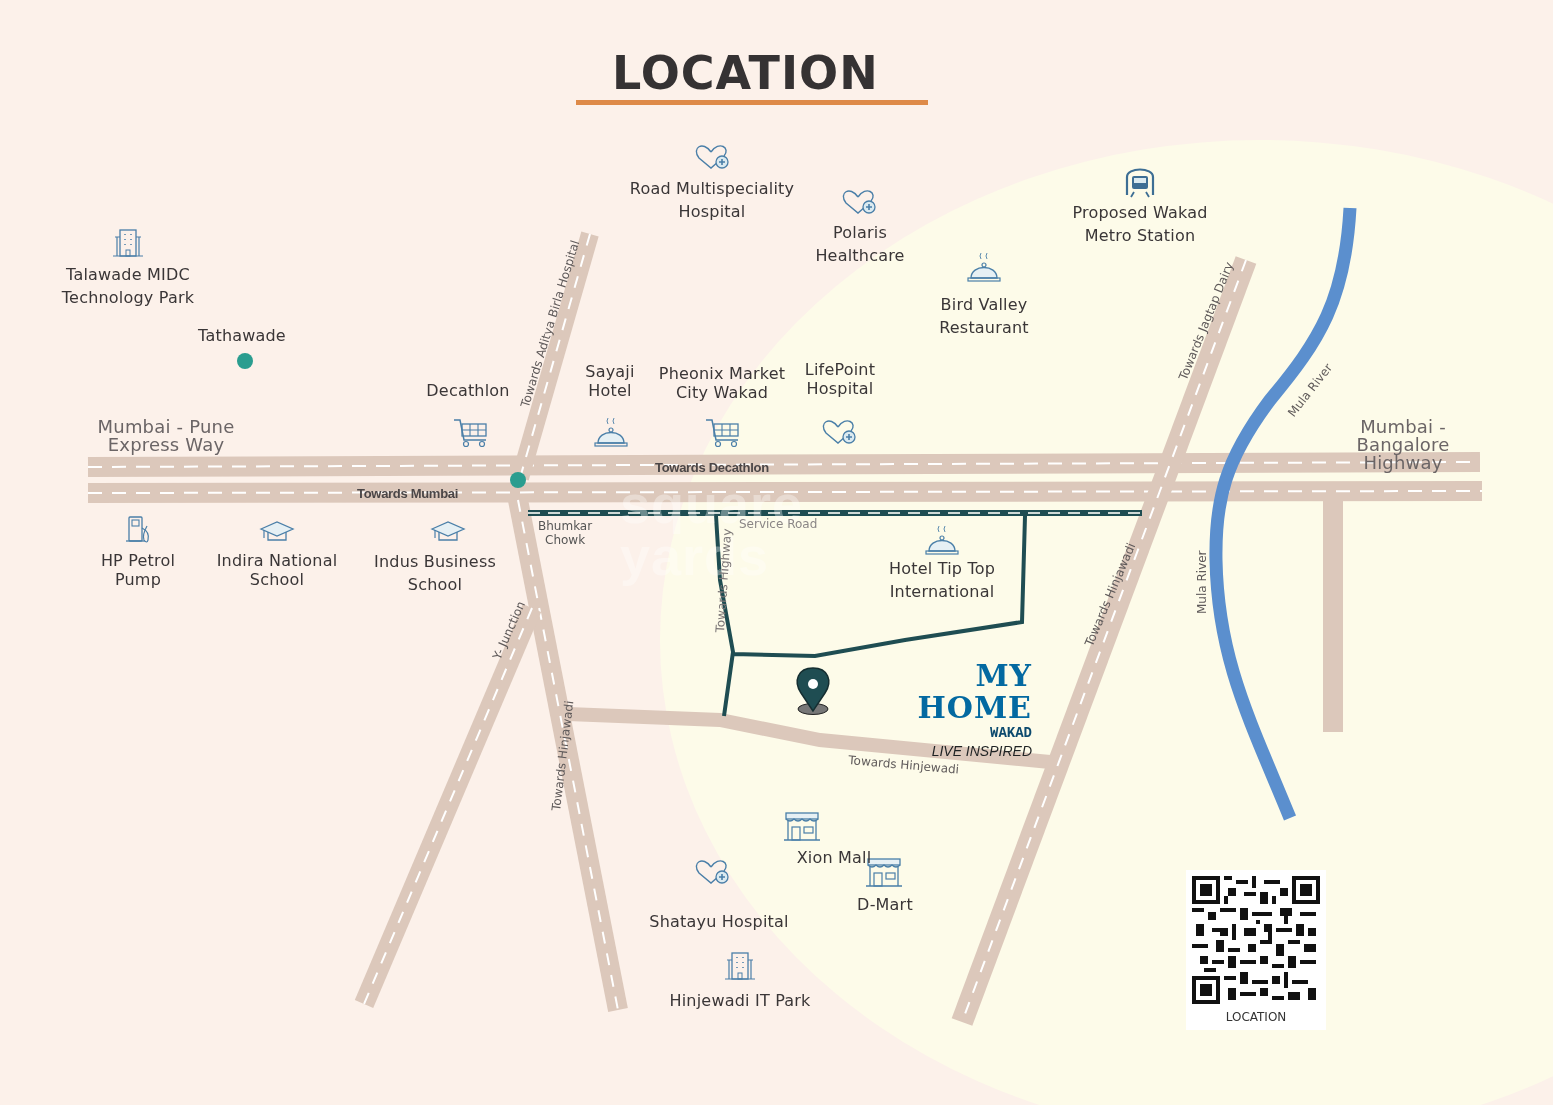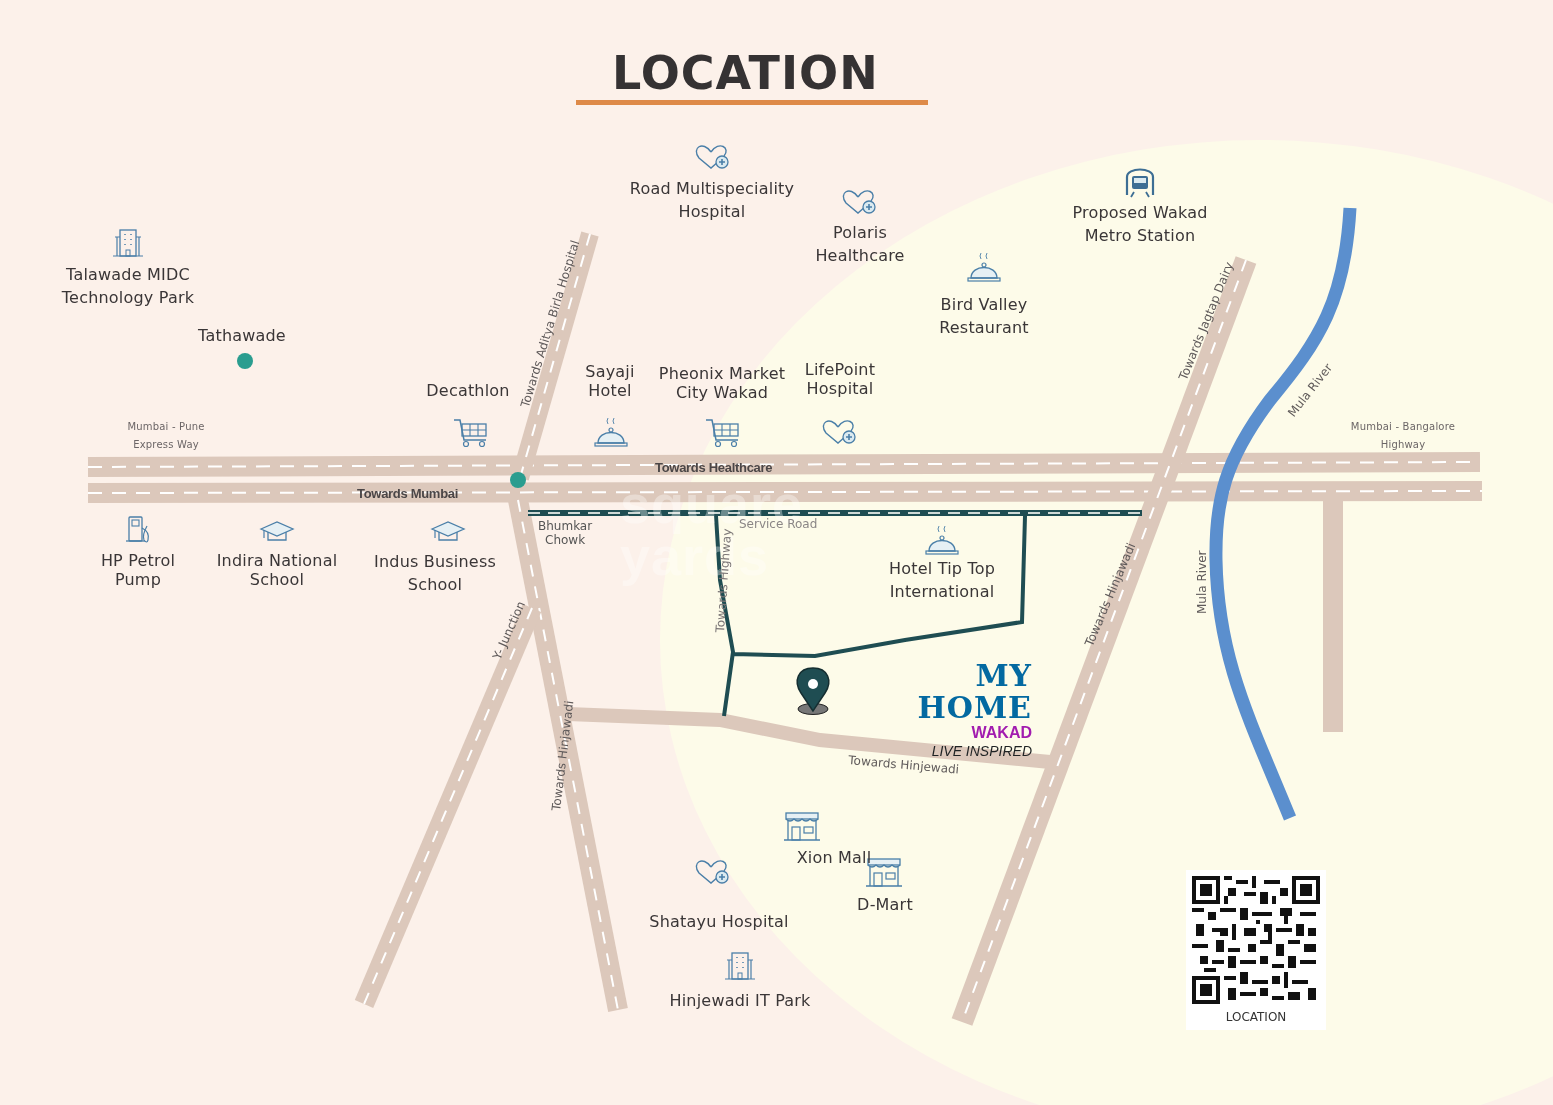--- a/index.html
+++ b/index.html
@@ -1,29 +1,29 @@
 <!DOCTYPE html>
 <html><head>
 <meta charset="utf-8">
 <style>
   html,body{margin:0;padding:0;}
   body{width:1553px;height:1105px;overflow:hidden;background:#fcf1ea;font-family:"DejaVu Sans","Liberation Sans",sans-serif;}
   #stage{position:relative;width:1553px;height:1105px;}
   svg{position:absolute;left:0;top:0;}
   .lbl{position:absolute;transform:translateX(-50%);text-align:center;color:#3a3637;font-size:16px;line-height:23px;white-space:pre-line;letter-spacing:0.2px;}
-  .lbl.small{font-size:10px;line-height:18px;color:#6b6566;}
+  .lbl.small{font-size:18px;line-height:18px;color:#6b6566;}
   .rot{position:absolute;color:#5f5a5a;font-size:12px;white-space:nowrap;transform-origin:0 0;}
   .title{position:absolute;left:612px;top:46px;font-family:"DejaVu Sans","Liberation Sans",sans-serif;font-weight:bold;font-size:46px;letter-spacing:1px;color:#353233;}
   .underline{position:absolute;left:576px;top:100px;width:352px;height:5px;background:#de8a48;}
   .roadlbl{position:absolute;font-family:"Liberation Sans",sans-serif;font-size:13px;font-weight:bold;color:#4b4647;letter-spacing:-0.3px;}
   .svc{position:absolute;font-size:12px;color:#8b8686;}
   .bhum{position:absolute;font-size:12px;line-height:14px;color:#555;text-align:center;}
   .brand{position:absolute;left:858px;top:660px;text-align:right;width:174px;}
   .brand .myhome{font-family:"DejaVu Serif","Liberation Serif",serif;font-weight:bold;font-size:30px;letter-spacing:1px;color:#0369a1;line-height:32px;}
-  .brand .wakad{font-family:Liberation Sans, sans-serif;font-weight:bold;font-size:16px;color:#a21caf;line-height:18px;}
+  .brand .wakad{font-family:Liberation Mono, monospace;font-weight:bold;font-size:14px;color:#0c4a6e;line-height:18px;}
   .brand .tag{font-family:"Liberation Sans",sans-serif;font-weight:normal;font-style:italic;font-size:14px;color:#1f2324;line-height:18px;}
   .qr{position:absolute;left:1186px;top:870px;width:140px;height:160px;background:#ffffff;}
   .qr .code{position:absolute;left:6px;top:6px;width:128px;height:128px;}
   .qr .cap{position:absolute;left:0;top:140px;width:140px;text-align:center;font-size:12px;color:#333;}
   .wm{position:absolute;left:620px;top:478px;font-family:"Liberation Sans",sans-serif;font-weight:bold;font-size:54px;line-height:52px;color:rgba(255,255,255,0.35);letter-spacing:1px;}
 </style>
 </head>
 <body>
 
 <div id="stage">
@@ -185,21 +185,21 @@
 International</div>
   <div class="lbl" style="left:834px;top:846px;">Xion Mall</div>
   <div class="lbl" style="left:885px;top:893px;">D-Mart</div>
   <div class="lbl" style="left:719px;top:890px;margin-top:20px;">Shatayu Hospital</div>
   <div class="lbl" style="left:740px;top:989px;">Hinjewadi IT Park</div>
 
   <div class="lbl small" style="left:166px;top:418px;">Mumbai - Pune
 Express Way</div>
   <div class="lbl small" style="left:1403px;top:418px;">Mumbai - Bangalore
 Highway</div>
-  <div class="roadlbl" style="left:655px;top:460px;">Towards Healthcare</div>
+  <div class="roadlbl" style="left:655px;top:460px;">Towards Decathlon</div>
   <div class="roadlbl" style="left:357px;top:486px;">Towards Mumbai</div>
   <div class="svc" style="left:739px;top:517px;">Service Road</div>
   <div class="bhum" style="left:538px;top:519px;white-space:pre-line;">Bhumkar
 Chowk</div>
 
   <div class="rot" style="left:518px;top:405px;transform:rotate(-73deg);">Towards Aditya Birla Hospital</div>
   <div class="rot" style="left:490px;top:656px;transform:rotate(-66deg);">Y- Junction</div>
   <div class="rot" style="left:549px;top:810px;transform:rotate(-83deg);">Towards Hinjawadi</div>
   <div class="rot" style="left:713px;top:632px;transform:rotate(-86deg);color:#7b7676;">Towards Highway</div>
   <div class="rot" style="left:849px;top:753px;transform:rotate(5deg);">Towards Hinjewadi</div>

